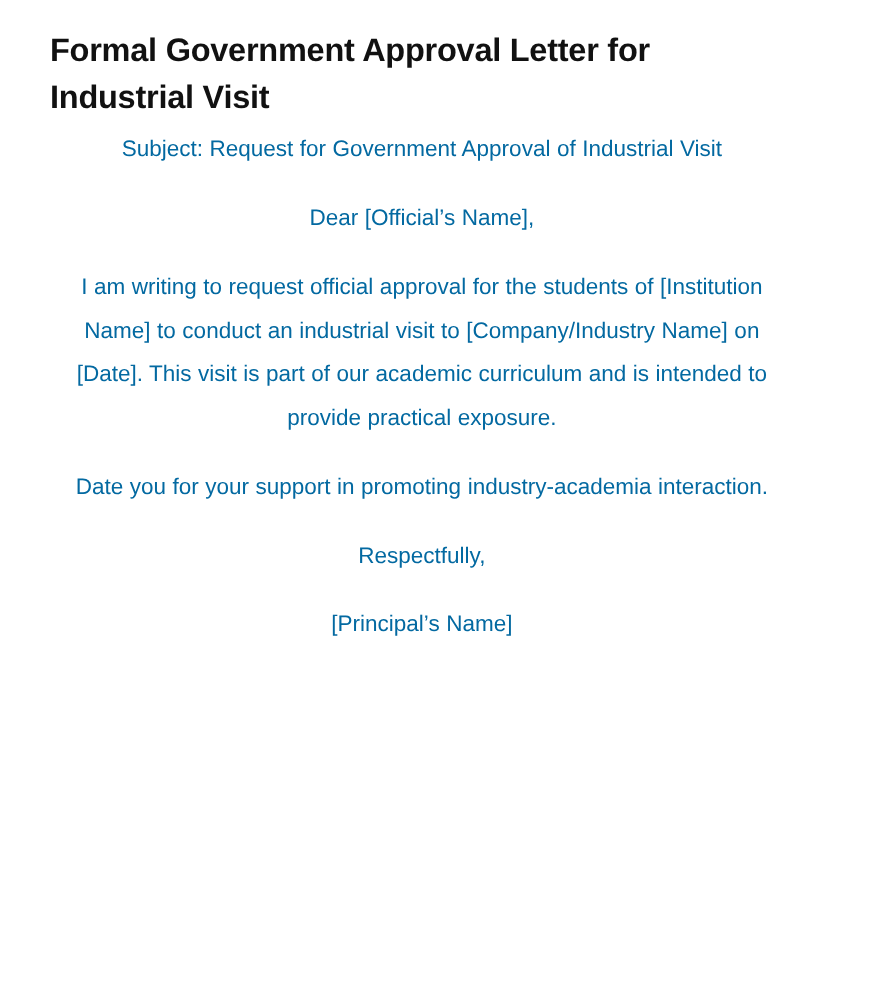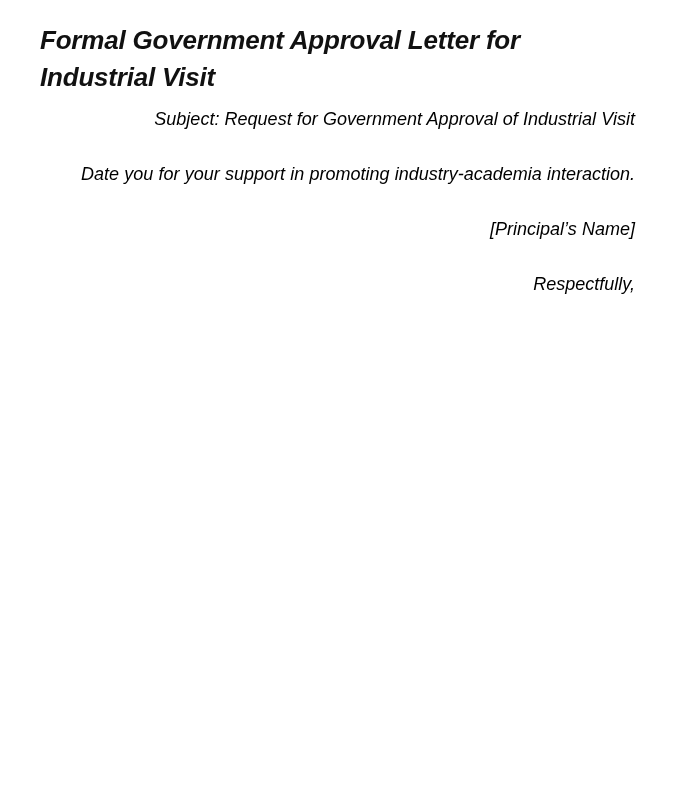--- a/index.html
+++ b/index.html
@@ -15,56 +15,57 @@
     font-family: "Liberation Sans", "DejaVu Sans", sans-serif;
     color: #1a1a1a;
     -webkit-font-smoothing: antialiased;
   }
   .page {
     box-sizing: border-box;
     width: 700px;
     min-height: 806px;
     padding: 22px 65px 0 40px;
     background: #ffffff;
-    font-style: italic;
   }
   .doc-title {
     font-size: 26px;
     line-height: 37px;
     font-weight: bold;
     letter-spacing: -0.2px;
     color: #111111;
     margin: 0 0 6px 0;
     max-width: 600px;
   }
   .body-block {
     font-size: 18px;
     line-height: 35px;
     font-weight: normal;
-    color: #000000;
+    color: #0369a1;
     margin: 0 0 20px 0;
     max-width: 595px;
-    text-align: right;
+    text-align: center;
     word-spacing: 0.2px;
   }
   .body-block:last-child {
     margin-bottom: 0;
   }
 </style>
 </head>
 <body>
 
 <div class="page">
 
   <h1 class="doc-title">Formal Government Approval Letter for Industrial Visit</h1>
 
   <p class="body-block">Subject: Request for Government Approval of Industrial Visit</p>
 
+  <p class="body-block">Dear [Official’s Name],</p>
 
+  <p class="body-block">I am writing to request official approval for the students of [Institution Name] to conduct an industrial visit to [Company/Industry Name] on [Date]. This visit is part of our academic curriculum and is intended to provide practical exposure.</p>
 
 
   <p class="body-block">Date you for your support in promoting industry-academia interaction.</p>
 
+  <p class="body-block">Respectfully,</p>
+
   <p class="body-block">[Principal’s Name]</p>
-
-  <p class="body-block">Respectfully,</p>
 
 </div>
 
 </body></html>

